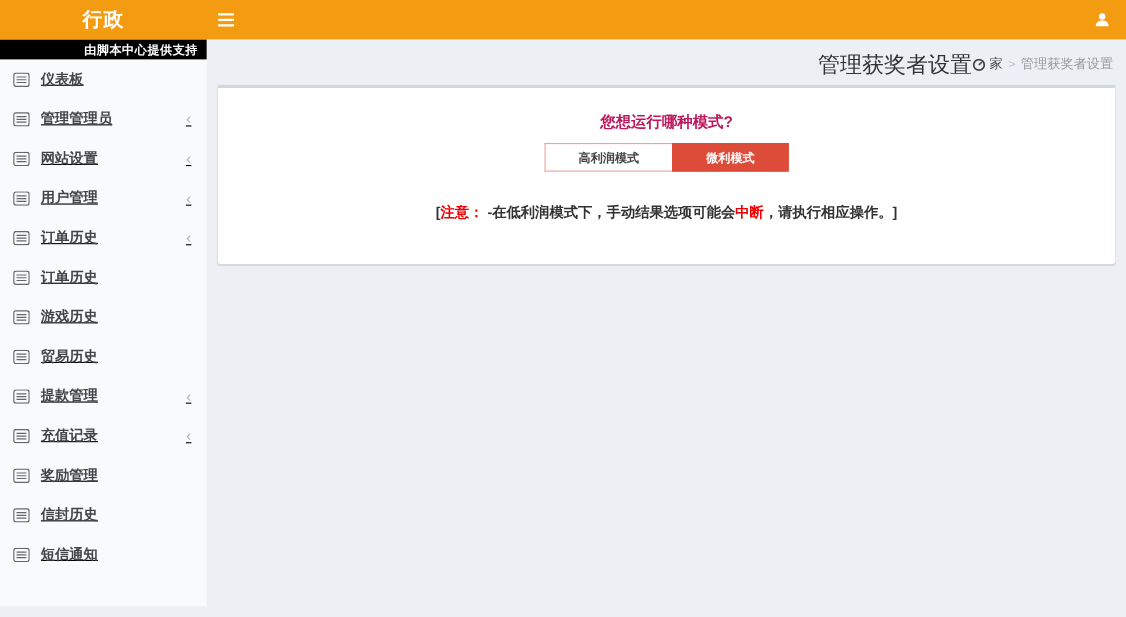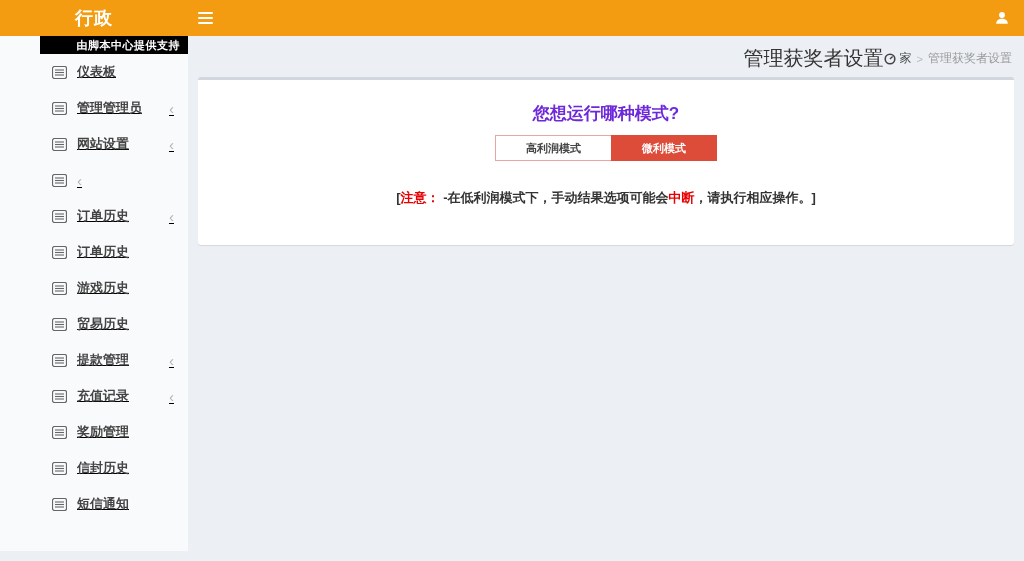--- a/index.html
+++ b/index.html
@@ -29,21 +29,21 @@
   .hamburger i { display: block; width: 15px; height: 2px; background: #fff; border-radius: 1px; }
   .user-btn {
     width: 36px; height: 36px; display: flex; align-items: center; justify-content: center;
     margin-right: 4px; cursor: pointer;
   }
 
   
   .main { flex: 1; display: flex; min-height: 0; }
 
   
-  .sidebar { width: 188px; flex: 0 0 188px; background: #f9fafc; display: flex; flex-direction: column; padding-left: 40px; }
+  .sidebar { width: 188px; flex: 0 0 188px; background: #f9fafc; display: flex; flex-direction: column; }
   .powered {
     height: 18px; background: #000; color: #fff; font-size: 11px; font-weight: 700;
     display: flex; align-items: center; justify-content: flex-end; padding-right: 8px;
     letter-spacing: 0.5px;
   }
   .menu { list-style: none; text-decoration: underline; }
   .menu li {
     height: 36px; display: flex; align-items: center; padding: 0 12px 0 12px;
     color: #444; font-size: 13px; font-weight: 600; cursor: pointer;
   }
@@ -62,21 +62,21 @@
   .breadcrumb .home-link { display: flex; align-items: center; gap: 4px; color: #444; cursor: pointer; }
   .breadcrumb .sep { color: #b5bcc4; font-size: 11px; }
   .breadcrumb .current { color: #999; }
 
   
   .card {
     background: #fff; border-top: 3px solid #d2d6de; border-radius: 3px;
     box-shadow: 0 1px 1px rgba(0,0,0,0.1);
     padding: 22px 20px 38px 20px; text-align: center;
   }
-  .question { font-size: 17px; font-weight: 700; color: #6d28d9; margin-bottom: 10px; }
+  .question { font-size: 14px; font-weight: 700; color: #be185d; margin-bottom: 10px; }
   .mode-group { display: inline-flex; }
   .btn {
     height: 26px; padding: 0 30px; font-size: 11px; font-weight: 700;
     display: inline-flex; align-items: center; justify-content: center;
     cursor: pointer; font-family: inherit;
   }
   .btn-outline { background: #fff; color: #444; border: 1px solid #e5a79f; border-right: none; }
   .btn-danger { background: #dd4b39; color: #fff; border: 1px solid #dd4b39; }
   .note { margin-top: 28px; font-size: 13px; font-weight: 700; color: #333; }
   .note .red { color: #ea0000; }
@@ -147,20 +147,21 @@
         </li>
         <li>
           <span class="mi">
               <svg width="15" height="13" viewBox="0 0 15 13">
                 <rect x="0.5" y="0.5" width="14" height="12" rx="2" fill="none" stroke="#666" stroke-width="1.2"></rect>
                 <line x1="3" y1="4" x2="12" y2="4" stroke="#666" stroke-width="1.1"></line>
                 <line x1="3" y1="6.5" x2="12" y2="6.5" stroke="#666" stroke-width="1.1"></line>
                 <line x1="3" y1="9" x2="12" y2="9" stroke="#666" stroke-width="1.1"></line>
               </svg>
             </span>
+          <span class="lbl">用户管理</span>
           <span class="chev">‹</span>
         </li>
         <li>
           <span class="mi">
               <svg width="15" height="13" viewBox="0 0 15 13">
                 <rect x="0.5" y="0.5" width="14" height="12" rx="2" fill="none" stroke="#666" stroke-width="1.2"></rect>
                 <line x1="3" y1="4" x2="12" y2="4" stroke="#666" stroke-width="1.1"></line>
                 <line x1="3" y1="6.5" x2="12" y2="6.5" stroke="#666" stroke-width="1.1"></line>
                 <line x1="3" y1="9" x2="12" y2="9" stroke="#666" stroke-width="1.1"></line>
               </svg>

